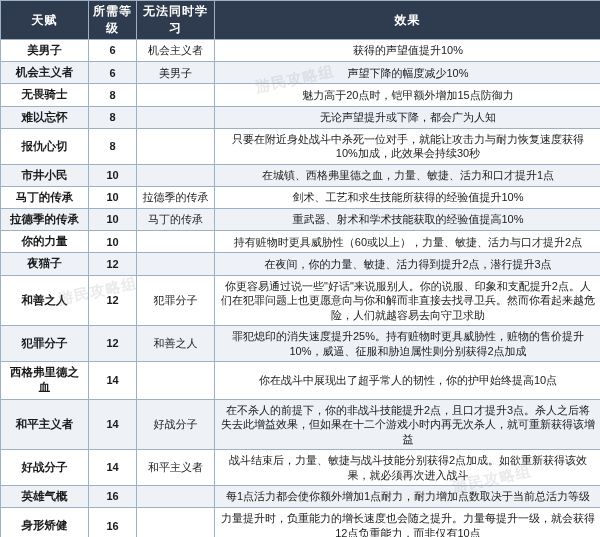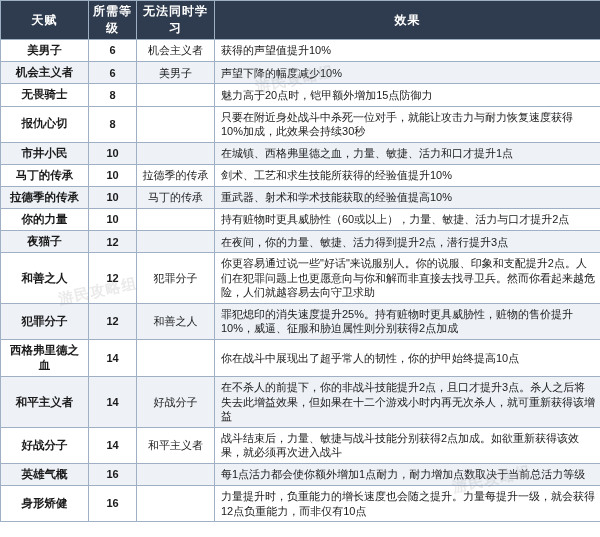--- a/index.html
+++ b/index.html
@@ -68,21 +68,21 @@
   }
   td.level {
     text-align: center;
     font-weight: bold;
   }
   td.excl {
     text-align: center;
     font-size: 11px;
   }
   td.effect {
-    text-align: left;
+    text-align: center;
     padding-left: 6px;
     padding-right: 5px;
   }
   tr.odd  td { background: #ffffff; }
   tr.even td { background: #eef2f7; }
 </style>
 </head>
 <body>
 
 <div class="watermark wm1">游民攻略组</div>
@@ -116,20 +116,26 @@
         <td class="level">6</td>
         <td class="excl">美男子</td>
         <td class="effect">声望下降的幅度减少10%</td>
       </tr>
       <tr class="odd">
         <td class="name">无畏骑士</td>
         <td class="level">8</td>
         <td class="excl"></td>
         <td class="effect">魅力高于20点时，铠甲额外增加15点防御力</td>
       </tr>
+      <tr class="even">
+        <td class="name">难以忘怀</td>
+        <td class="level">8</td>
+        <td class="excl"></td>
+        <td class="effect">无论声望提升或下降，都会广为人知</td>
+      </tr>
       <tr class="odd">
         <td class="name">报仇心切</td>
         <td class="level">8</td>
         <td class="excl"></td>
         <td class="effect">只要在附近身处战斗中杀死一位对手，就能让攻击力与耐力恢复速度获得10%加成，此效果会持续30秒</td>
       </tr>
       <tr class="even">
         <td class="name">市井小民</td>
         <td class="level">10</td>
         <td class="excl"></td>

